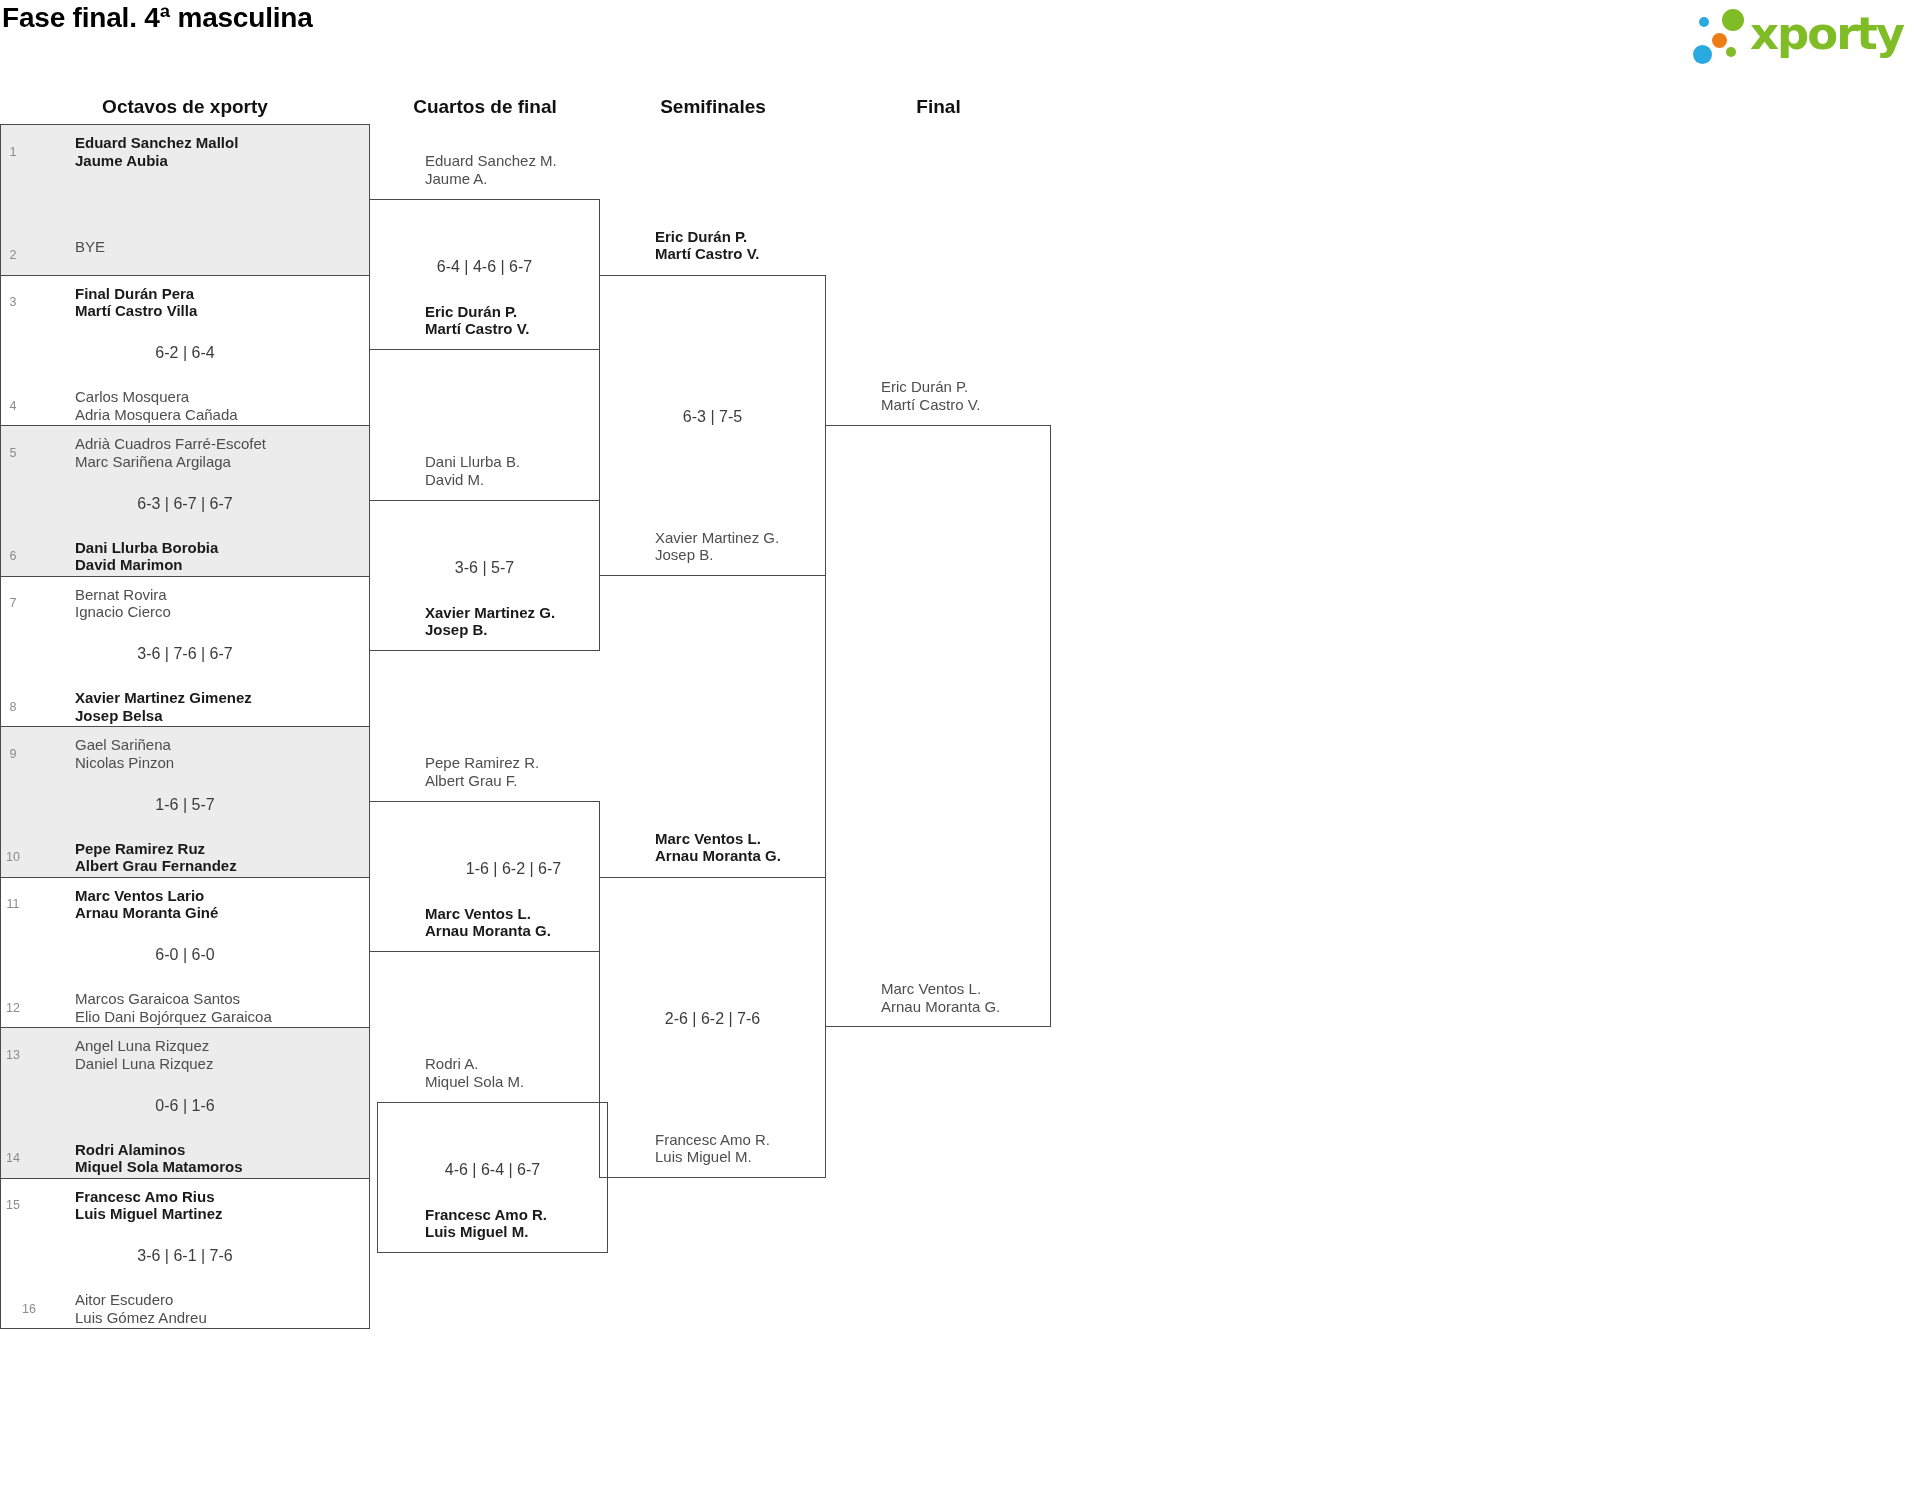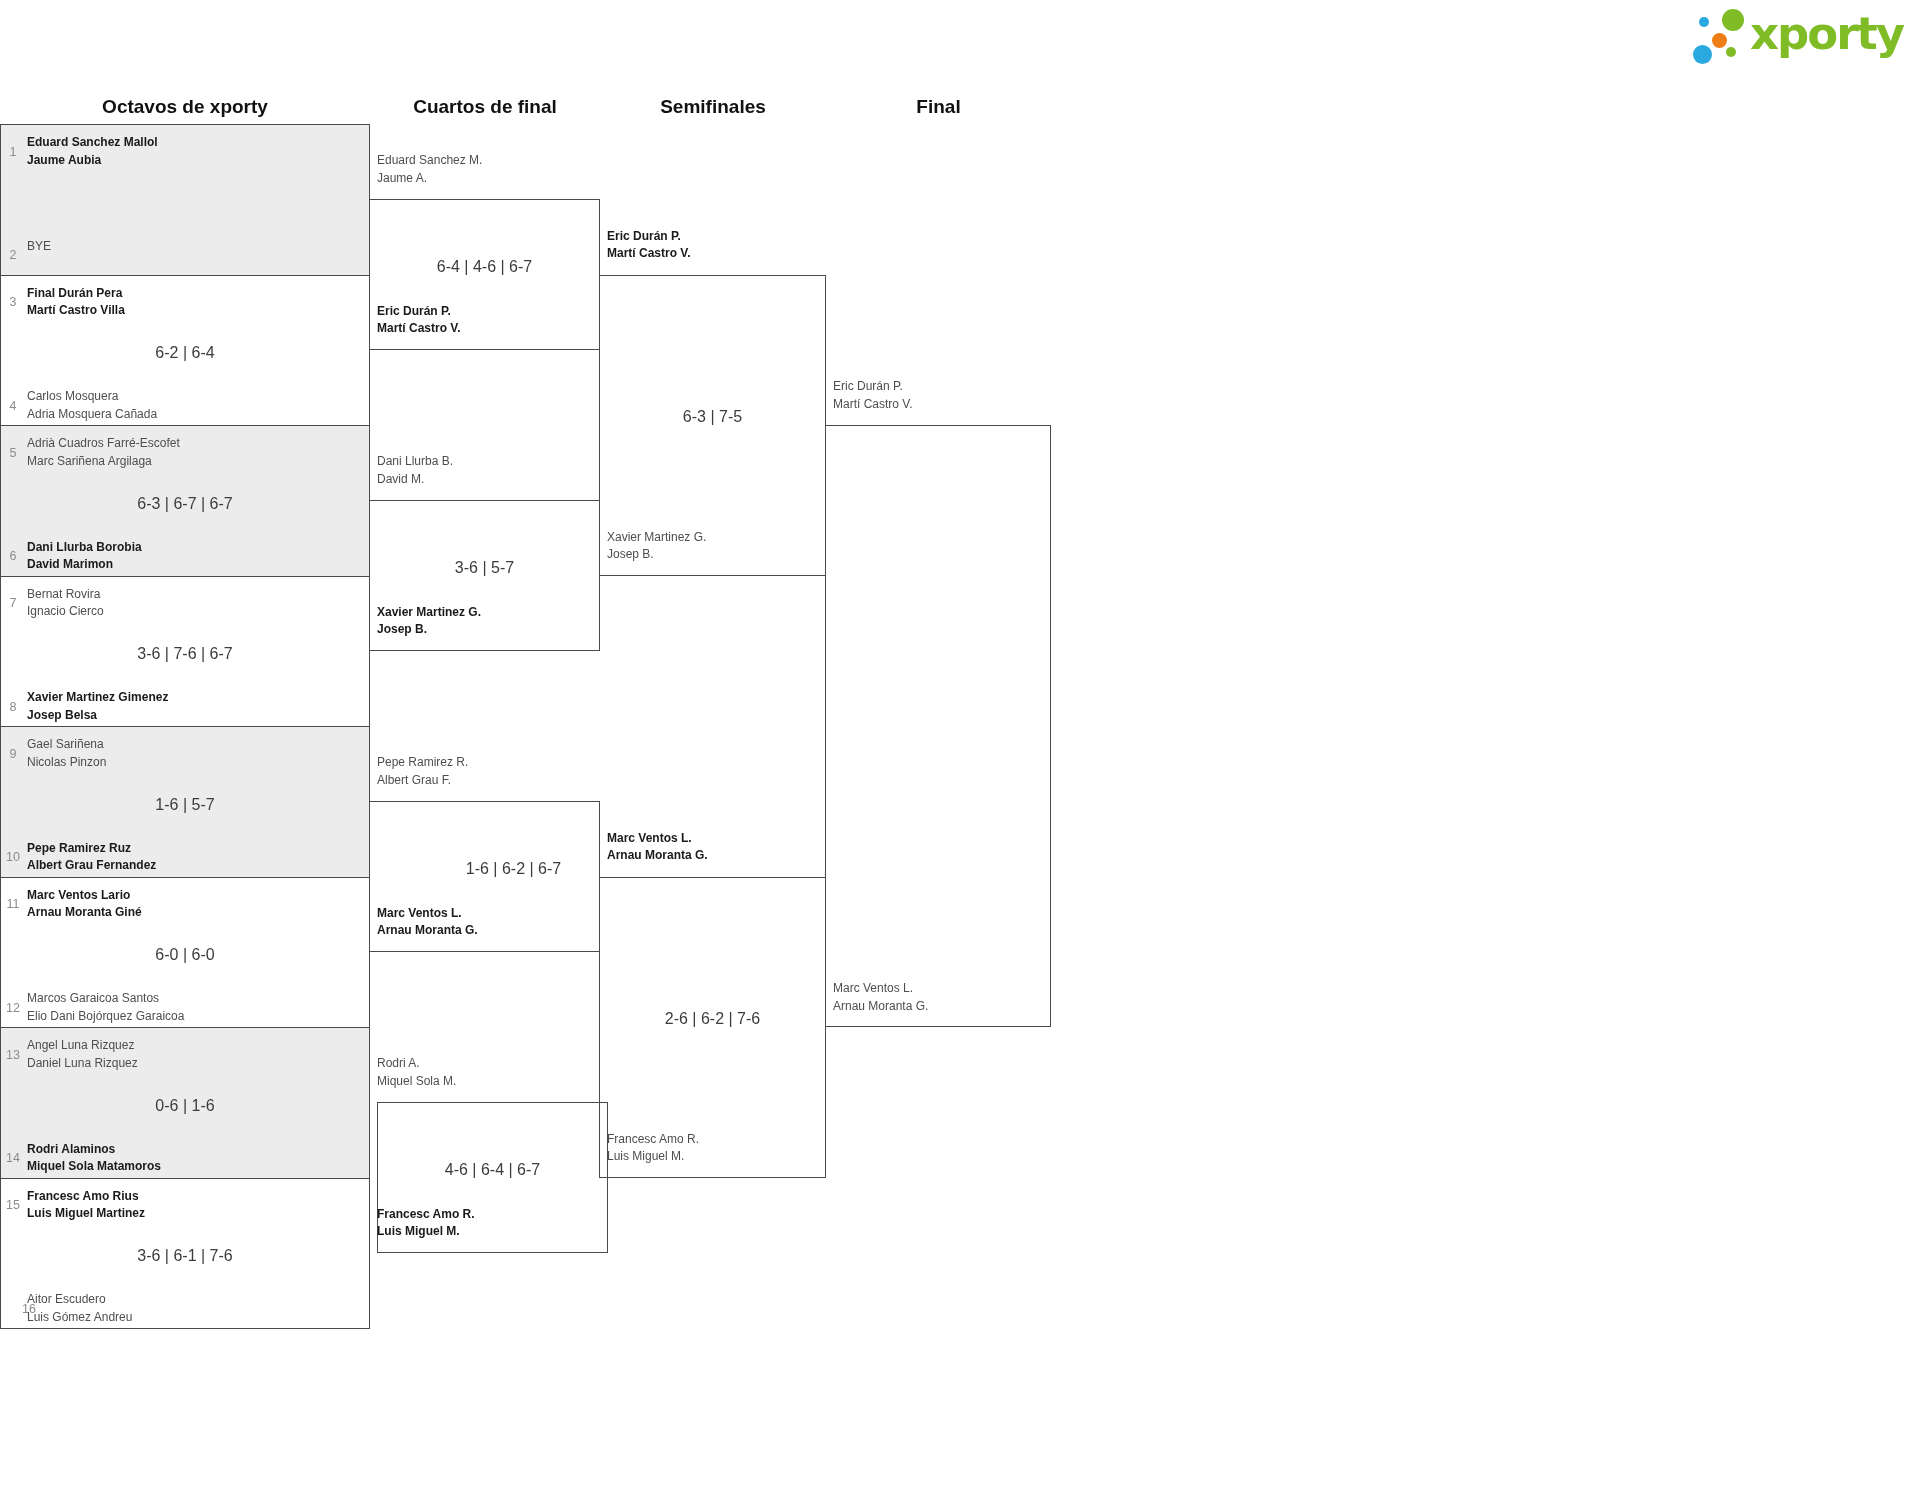--- a/index.html
+++ b/index.html
@@ -9,31 +9,32 @@
   html,body{margin:0;padding:0;}
   body{
     width:1920px;height:1492px;background:#fff;position:relative;overflow:hidden;
     font-family:"Liberation Sans", sans-serif;
   }
   .title{position:absolute;left:2px;top:2px;color:#000;font-weight:700;font-size:28px;line-height:31px;letter-spacing:-0.2px;white-space:nowrap;}
   .round-header{position:absolute;transform:translateX(-50%);font-size:19px;font-weight:600;color:#111;white-space:nowrap;line-height:22px;}
   .match-box{position:absolute;border:1px solid var(--border);box-sizing:border-box;background:transparent;}
   .match-box.shaded{background:var(--shade);}
   .team{position:absolute;white-space:nowrap;}
-  .team-line{font-size:12px;line-height:17.5px;color:var(--reg);font-weight:400;}
+  .team-line{font-size:15px;line-height:17.5px;color:var(--reg);font-weight:400;margin-left:48px;}
   .team-line.w{font-weight:700;color:var(--dark);}
   .seed{position:absolute;display:flex;align-items:center;justify-content:center;font-size:12.5px;color:var(--seed);}
   .score{position:absolute;left:0;width:100%;text-align:center;font-size:16px;line-height:18px;height:18px;color:var(--score);}
   .logo-dot{position:absolute;border-radius:50%;}
   .logo-text{position:absolute;left:1750px;top:8px;font-size:45px;line-height:52px;font-weight:700;letter-spacing:-2px;color:var(--green);font-family:"DejaVu Sans", sans-serif;}
 </style>
 </head>
 <body>
 
 <div class="title">
+  <div>Fase final. 4ª masculina</div>
 </div>
 
 <div id="logo">
   <div class="logo-text">xporty</div>
 <div class="logo-dot" style="left: 1699px; top: 17px; width: 10px; height: 10px; background: rgb(42, 169, 224);"></div>
     <div class="logo-dot" style="left: 1722px; top: 9px; width: 22px; height: 22px; background: rgb(127, 188, 38);"></div>
     <div class="logo-dot" style="left: 1711.5px; top: 32.5px; width: 15px; height: 15px; background: rgb(238, 125, 21);"></div>
     <div class="logo-dot" style="left: 1692.5px; top: 44.5px; width: 19px; height: 19px; background: rgb(42, 169, 224);"></div>
     <div class="logo-dot" style="left: 1726px; top: 47px; width: 10px; height: 10px; background: rgb(127, 188, 38);"></div>
   </div>

